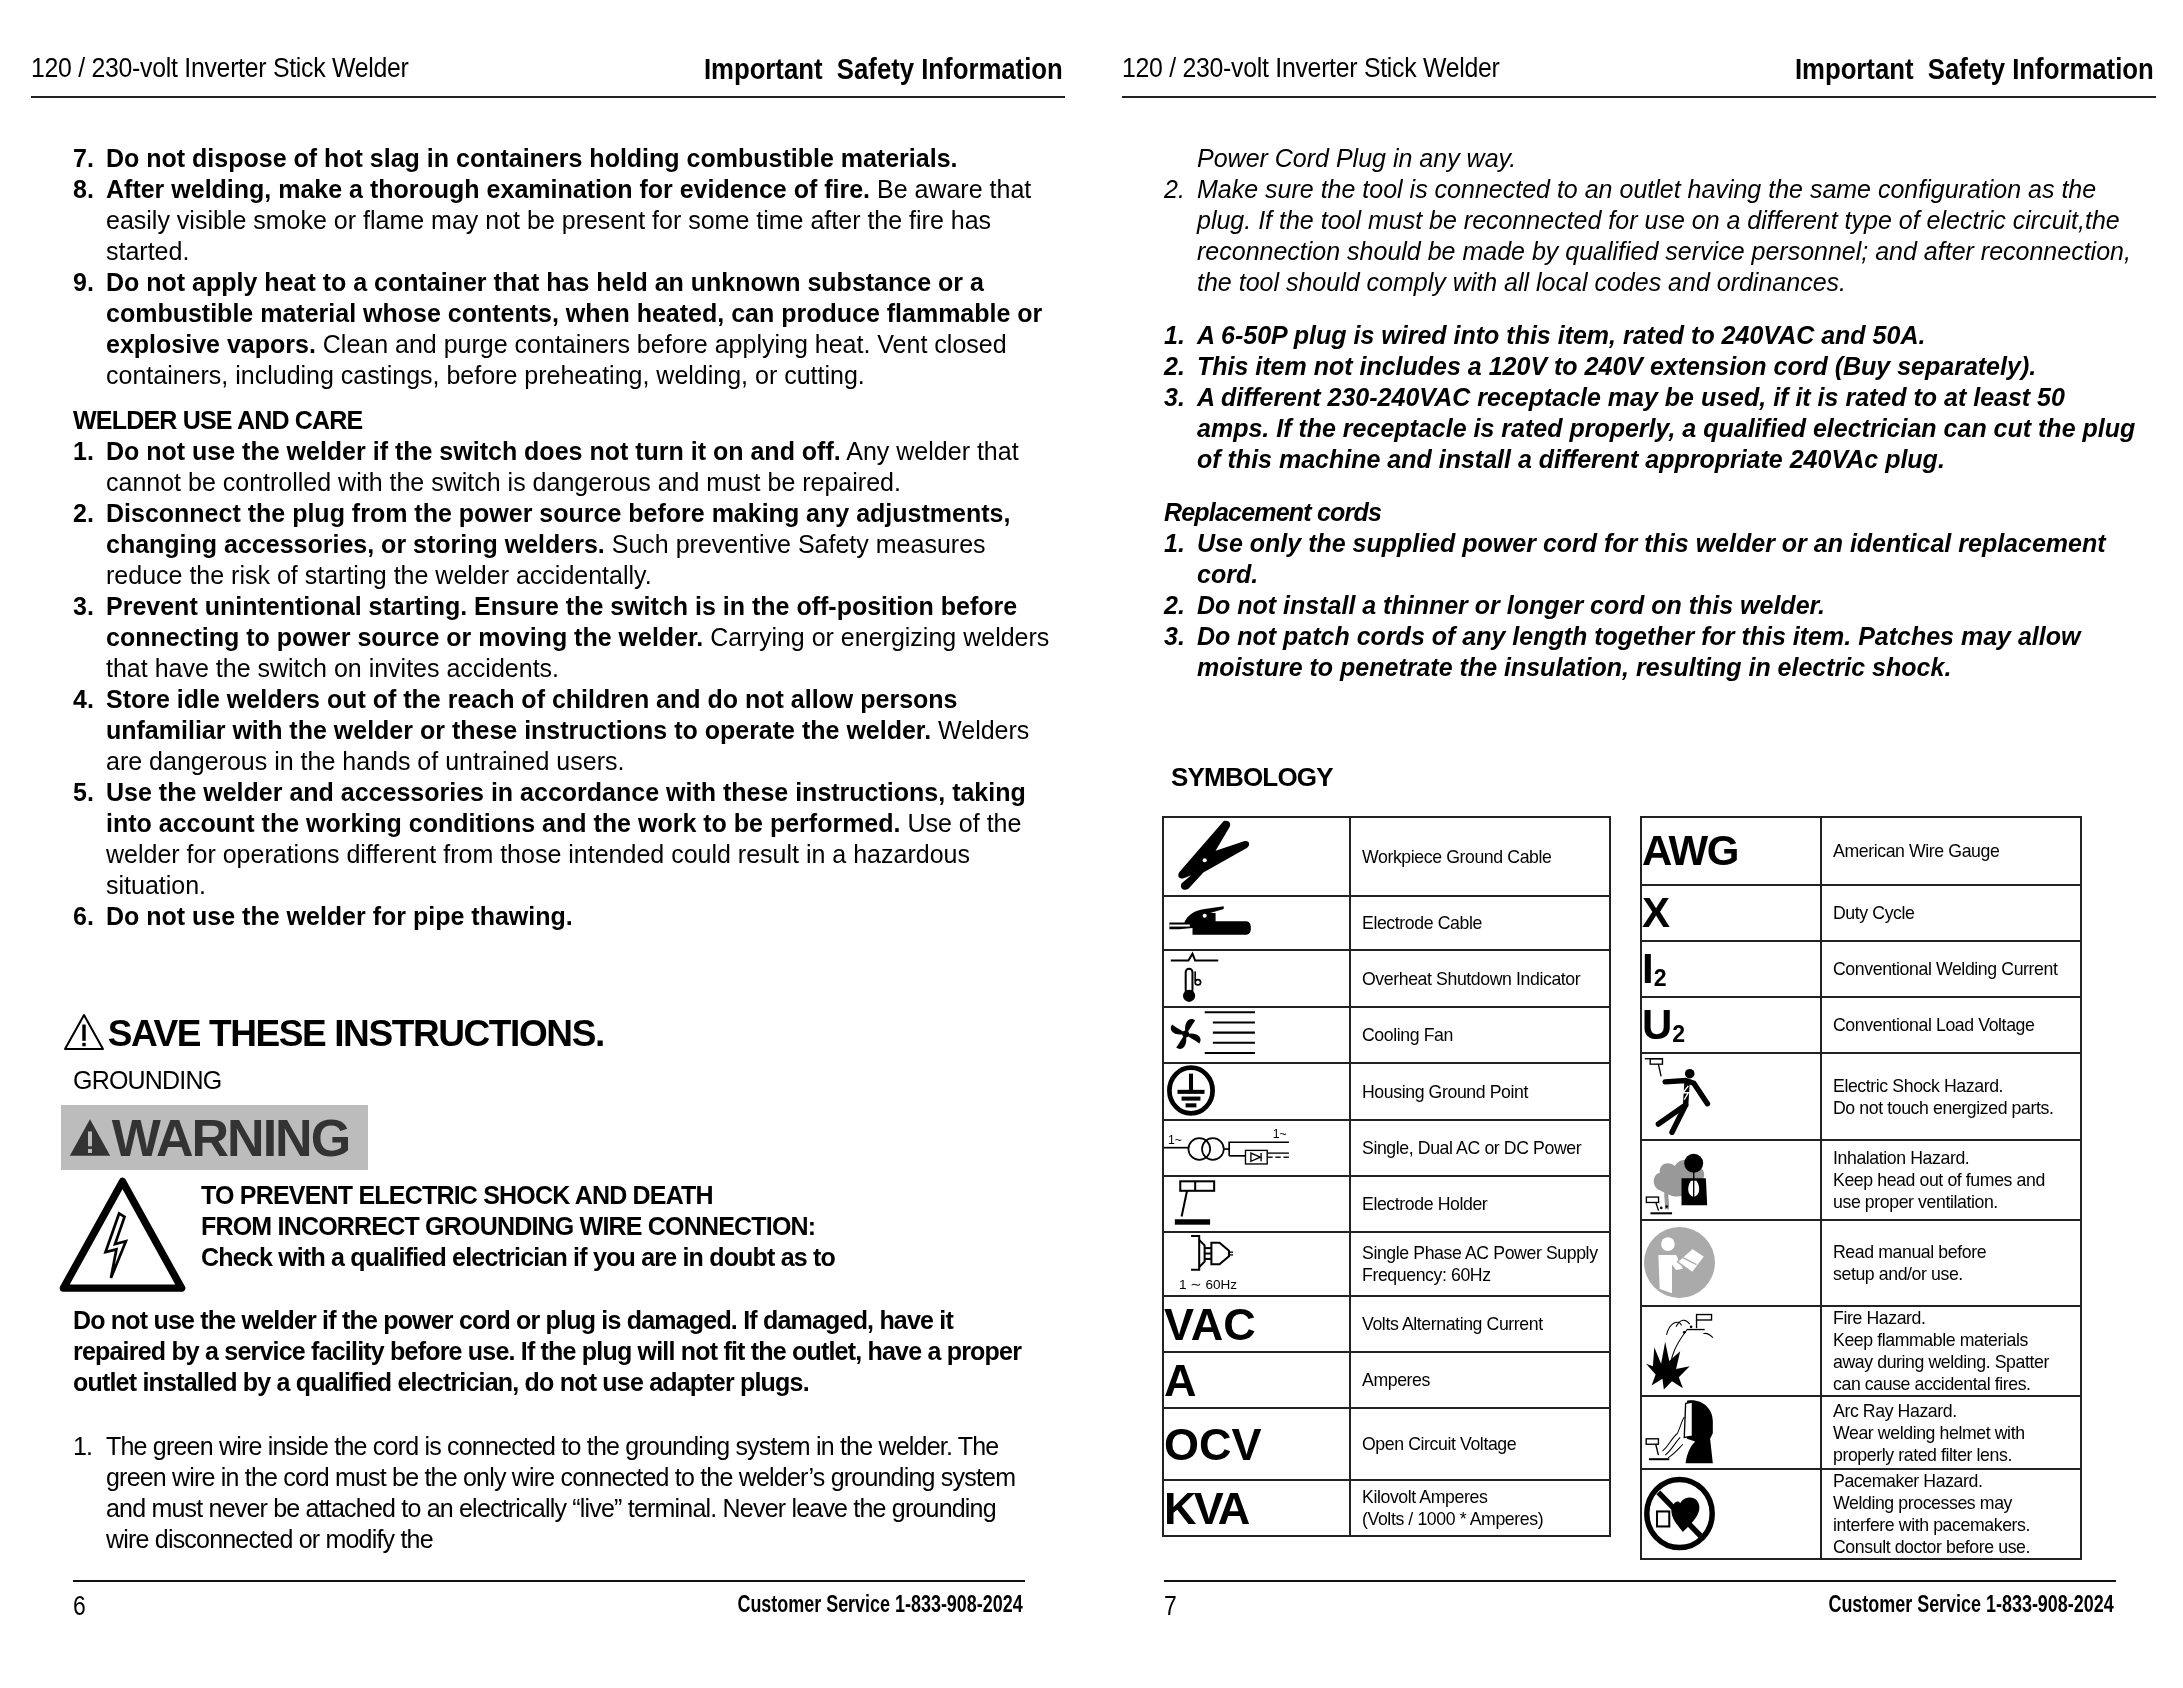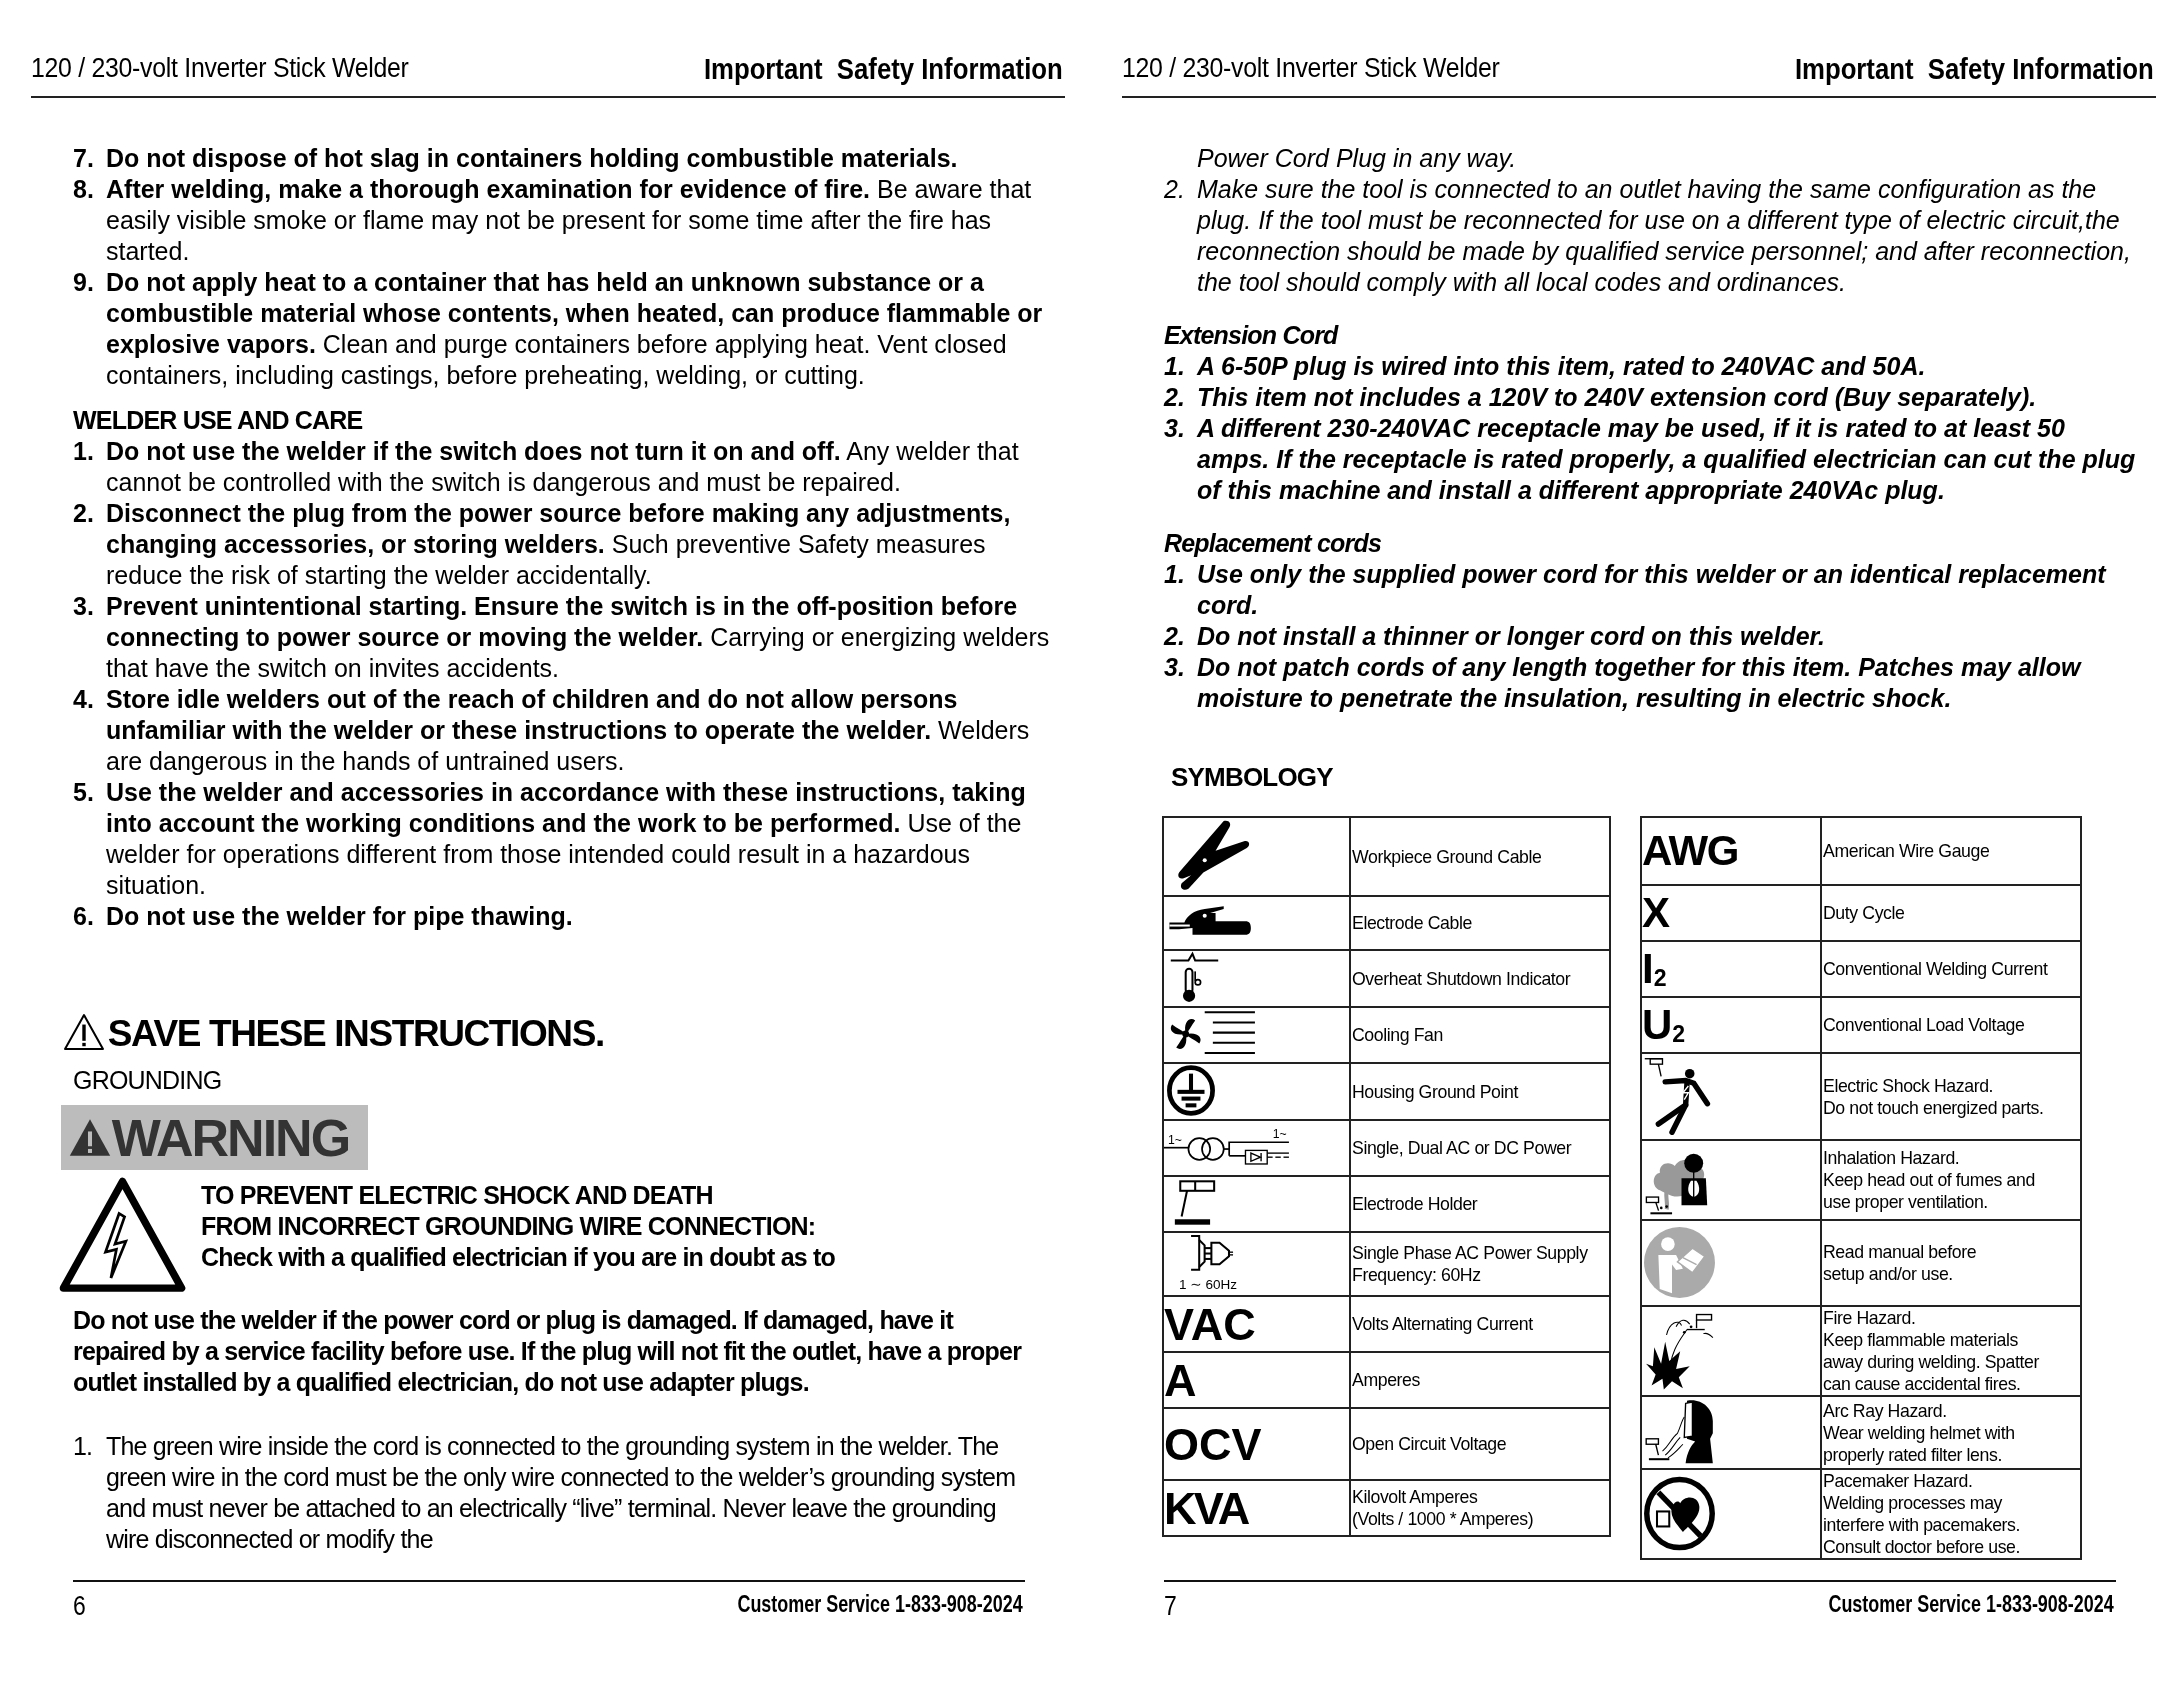--- a/index.html
+++ b/index.html
@@ -30,21 +30,21 @@
   .warn-box .warn-text { font-size: 52px; font-weight: bold; color: #333; letter-spacing: -2px; font-family: "Liberation Sans", sans-serif; }
   .shock-tri { position: absolute; top: 1176px; left: 58px; }
   .shock-text { position: absolute; top: 1180px; left: 201px; font-size: 25px; line-height: 31px; font-weight: bold; letter-spacing: -0.8px; }
   .damage-para { position: absolute; top: 1305px; left: 73px; width: 966px; font-size: 25px; line-height: 31px; font-weight: bold; letter-spacing: -0.8px; }
   .green-wire { position: absolute; top: 1431px; left: 73px; width: 966px; font-size: 25px; line-height: 31px; letter-spacing: -0.8px; }
 
   .symbology-title { position: absolute; top: 762px; left: 80px; font-size: 26px; font-weight: bold; letter-spacing: -0.8px; }
   table.sym { position: absolute; border-collapse: collapse; font-family: "Liberation Sans", sans-serif; }
   table.sym td { border: 2px solid #222; padding: 0; vertical-align: middle; }
   table.sym td.icon { text-align: left; }
-  table.sym td.desc { font-size: 17.7px; line-height: 22px; padding-left: 1px; letter-spacing: -0.4px; }
+  table.sym td.desc { font-size: 17.7px; line-height: 22px; padding-left: 11px; letter-spacing: -0.4px; }
   .sym-text { font-weight: bold; font-family: "Liberation Sans", sans-serif; line-height: 1; }
   .sym-text sub { font-size: 0.55em; vertical-align: baseline; position: relative; top: 0.15em; }
 </style>
 </head>
 <body>
 
 <div class="page left">
   <div class="hdr-left">120 / 230-volt Inverter Stick Welder</div>
   <div class="hdr-right">Important  Safety Information</div>
   <div class="hdr-rule"></div>
@@ -145,21 +145,20 @@
   <div class="body cond" style="top:143px;font-style:italic;">
     <div class="li">
       <span>Power Cord Plug in any way.</span>
     </div>
     <div class="li">
       <span class="num">2.</span>
       <span>Make sure the tool is connected to an outlet having the same configuration as the plug.  If the tool must   be reconnected for use on a different type of electric  circuit,the reconnection should be made by qualified service personnel; and after reconnection, the tool should comply with all local codes and ordinances.</span>
     </div>
 
     <div class="gap" style="height:22px"></div>
-    <div class="sec-head">Extension Cord</div>
     <div class="li b">
       <span class="num">1.</span>
       <span>A 6-50P plug is wired into this item, rated to 240VAC and 50A.</span>
     </div>
     <div class="li b">
       <span class="num">2.</span>
       <span>This item not includes a 120V to 240V extension cord (Buy separately).</span>
     </div>
     <div class="li b">
       <span class="num">3.</span>

